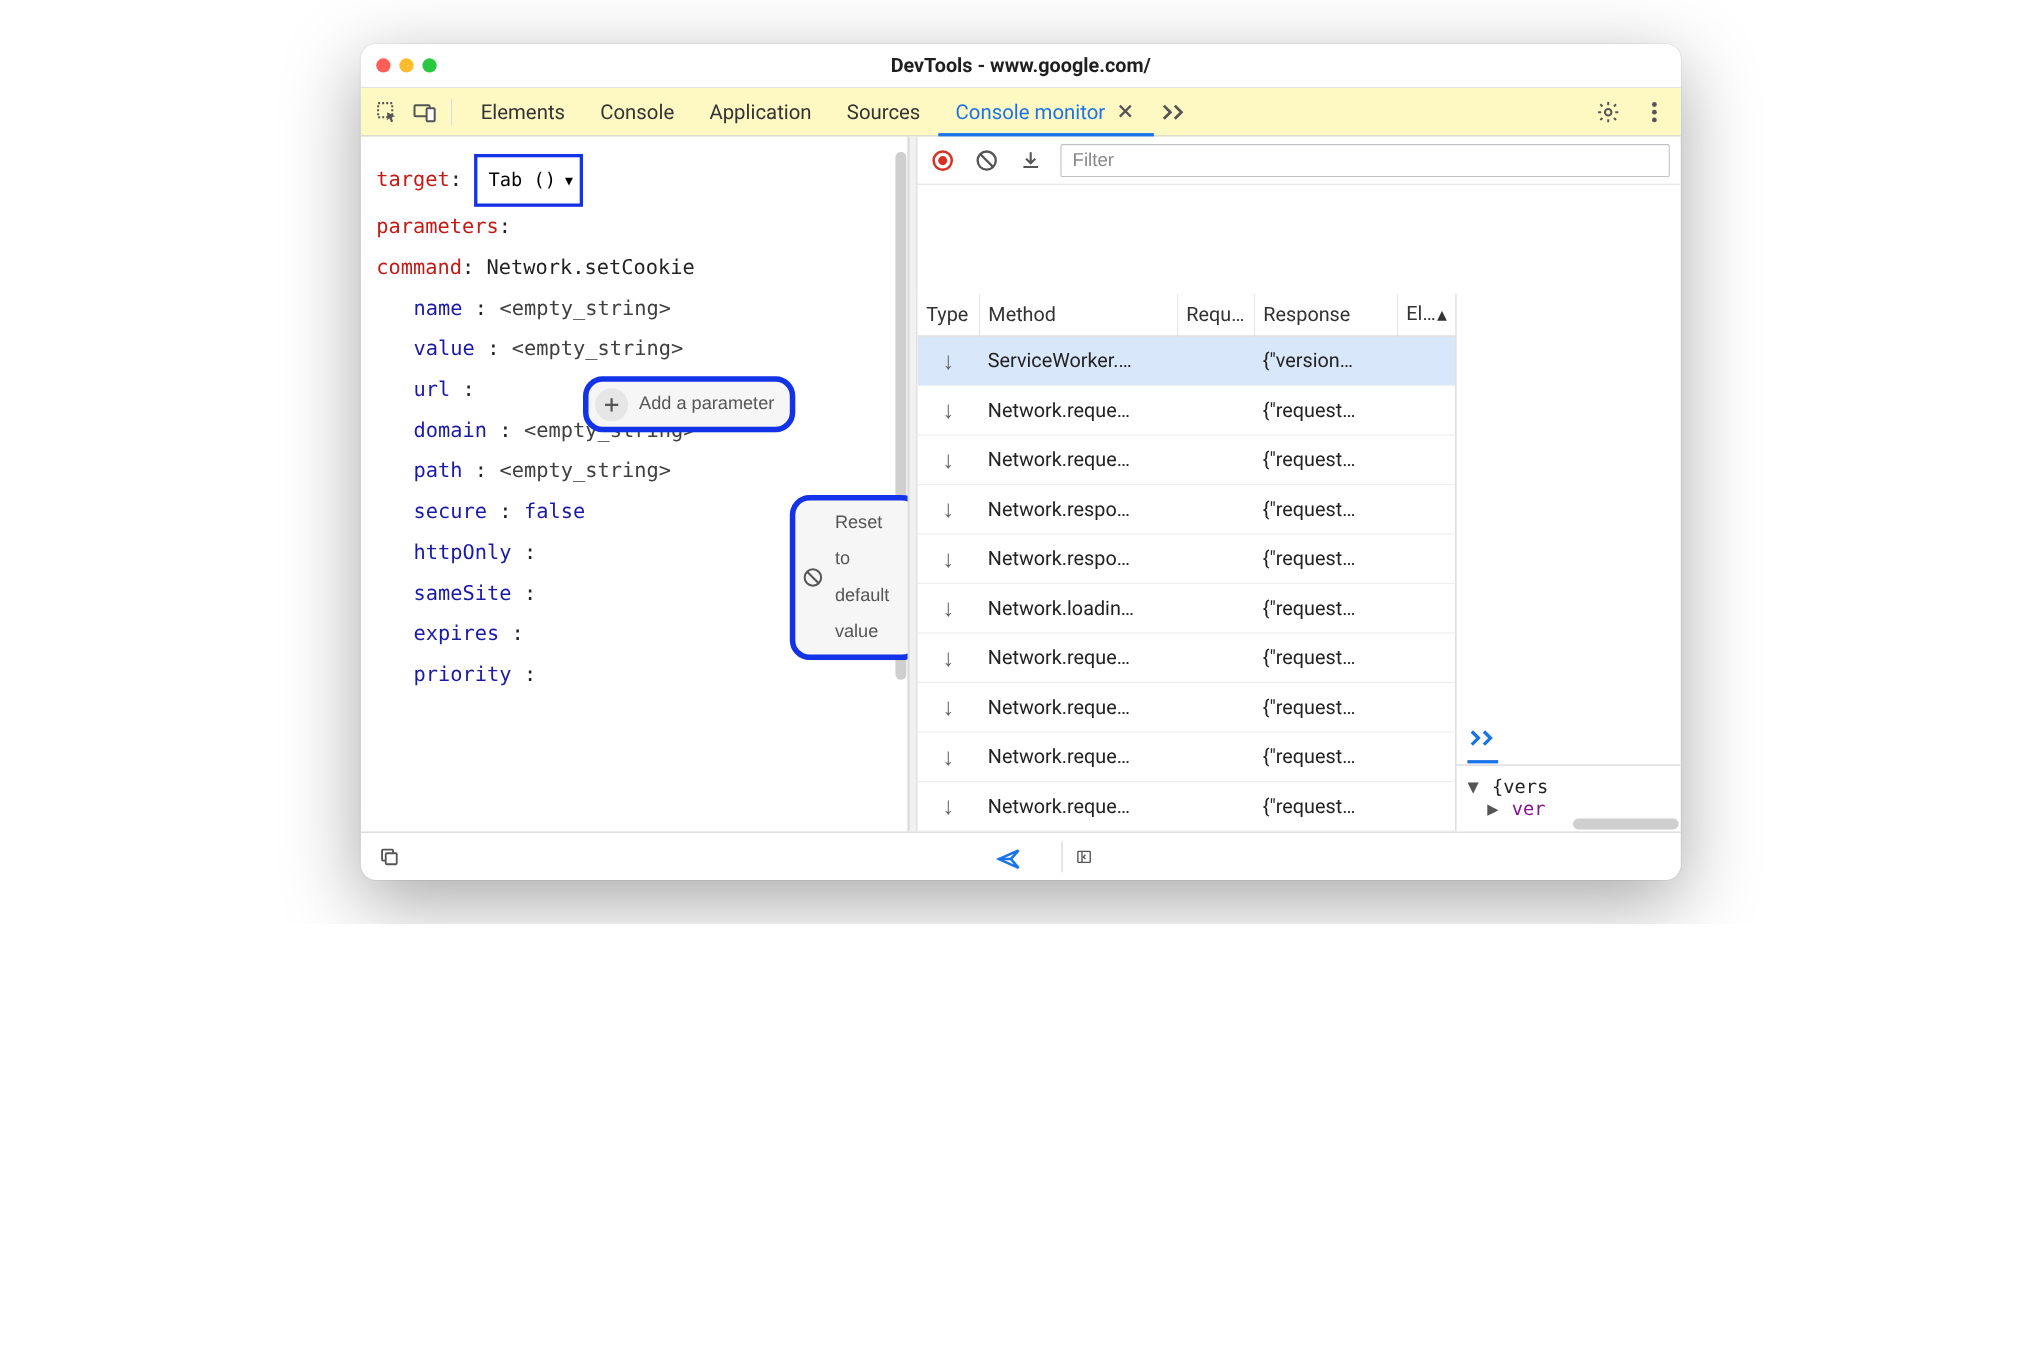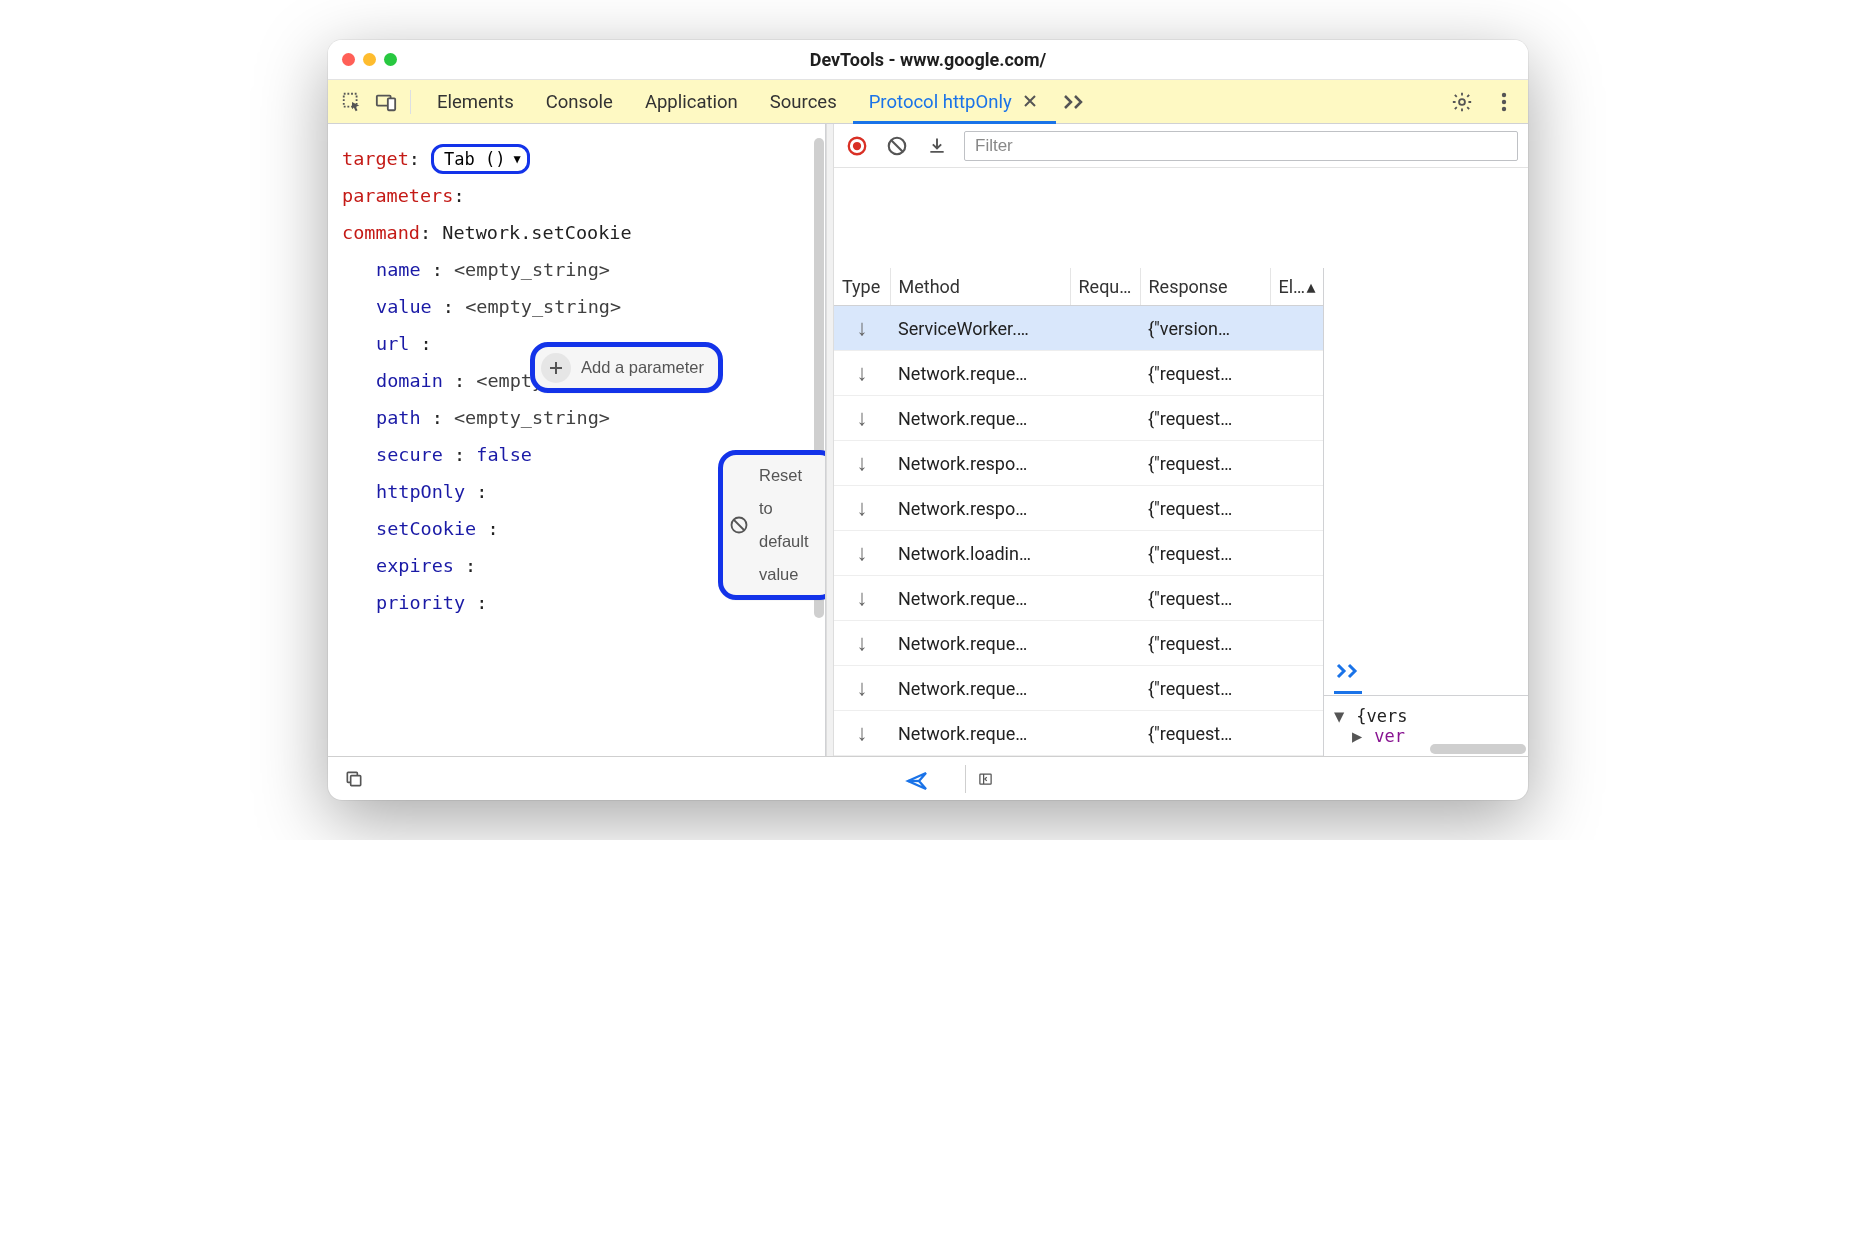--- a/index.html
+++ b/index.html
@@ -87,22 +87,22 @@
   .kv { white-space: nowrap; }
   .key-red { color: #c41a16; }
   .key-blue { color: #1a1aa6; }
   .val-black { color: #222; }
   .val-gray { color: #404040; }
   .val-blue { color: #1a1aa6; }
   .kv .colon { color: #222; }
 
   .target-select {
     display: inline-flex; align-items: center;
-    border: 3px solid #1333e9; border-radius: 12px;
-    padding: 0 6px 0 10px; height: 30px;
+    border: 3px solid #1333e9; border-radius: 0;
+    padding: 0 6px 0 10px; height: 48px;
     font-family: inherit; font-size: 17px;
     background: #fff; cursor: pointer;
     gap: 8px;
   }
   .target-select .caret { font-size: 12px; color: #000; }
 
   .indent { padding-left: 34px; }
 
   .callout {
     position: absolute;
@@ -247,21 +247,21 @@
         <rect x="14" y="8" width="8" height="13" rx="1" fill="#fff"></rect>
       </svg>
     </div>
     <div class="tab-sep"></div>
     <div class="tab-list">
       <div class="tab">Elements</div>
       <div class="tab">Console</div>
       <div class="tab">Application</div>
       <div class="tab">Sources</div>
       <div class="tab active">
-        <span>Protocol httpOnly</span>
+        <span>Console monitor</span>
         <span class="tab-close">
           <svg width="14" height="14" viewBox="0 0 14 14" stroke="#555" stroke-width="2">
               <path d="M2 2 L12 12 M12 2 L2 12"></path>
             </svg>
         </span>
       </div>
       <div class="dev-icon" style="margin-left:4px">
         <svg width="22" height="14" viewBox="0 0 22 14" stroke="#555" stroke-width="2.5" fill="none">
             <path d="M2 2 L8 8 L2 14 M12 2 L18 8 L12 14" transform="translate(0,-1)"></path>
           </svg>
@@ -304,21 +304,21 @@
         </div>
 
         <div class="indent">
           <div class="kv"><span class="key-blue">name</span> <span class="colon">:</span> <span class="val-gray">&lt;empty_string&gt;</span></div>
           <div class="kv"><span class="key-blue">value</span> <span class="colon">:</span> <span class="val-gray">&lt;empty_string&gt;</span></div>
           <div class="kv"><span class="key-blue">url</span> <span class="colon">:</span></div>
           <div class="kv"><span class="key-blue">domain</span> <span class="colon">:</span> <span class="val-gray">&lt;empty_string&gt;</span></div>
           <div class="kv"><span class="key-blue">path</span> <span class="colon">:</span> <span class="val-gray">&lt;empty_string&gt;</span></div>
           <div class="kv"><span class="key-blue">secure</span> <span class="colon">:</span> <span class="val-blue">false</span></div>
           <div class="kv"><span class="key-blue">httpOnly</span> <span class="colon">:</span></div>
-          <div class="kv"><span class="key-blue">setCookie</span> <span class="colon">:</span></div>
+          <div class="kv"><span class="key-blue">sameSite</span> <span class="colon">:</span></div>
           <div class="kv"><span class="key-blue">expires</span> <span class="colon">:</span></div>
           <div class="kv"><span class="key-blue">priority</span> <span class="colon">:</span></div>
         </div>
 
         <div class="callout callout-add">
           <span class="circle-btn">
             <svg width="16" height="16" viewBox="0 0 16 16" stroke="#555" stroke-width="2">
                 <path d="M8 2 V14 M2 8 H14"></path>
               </svg>
           </span>

